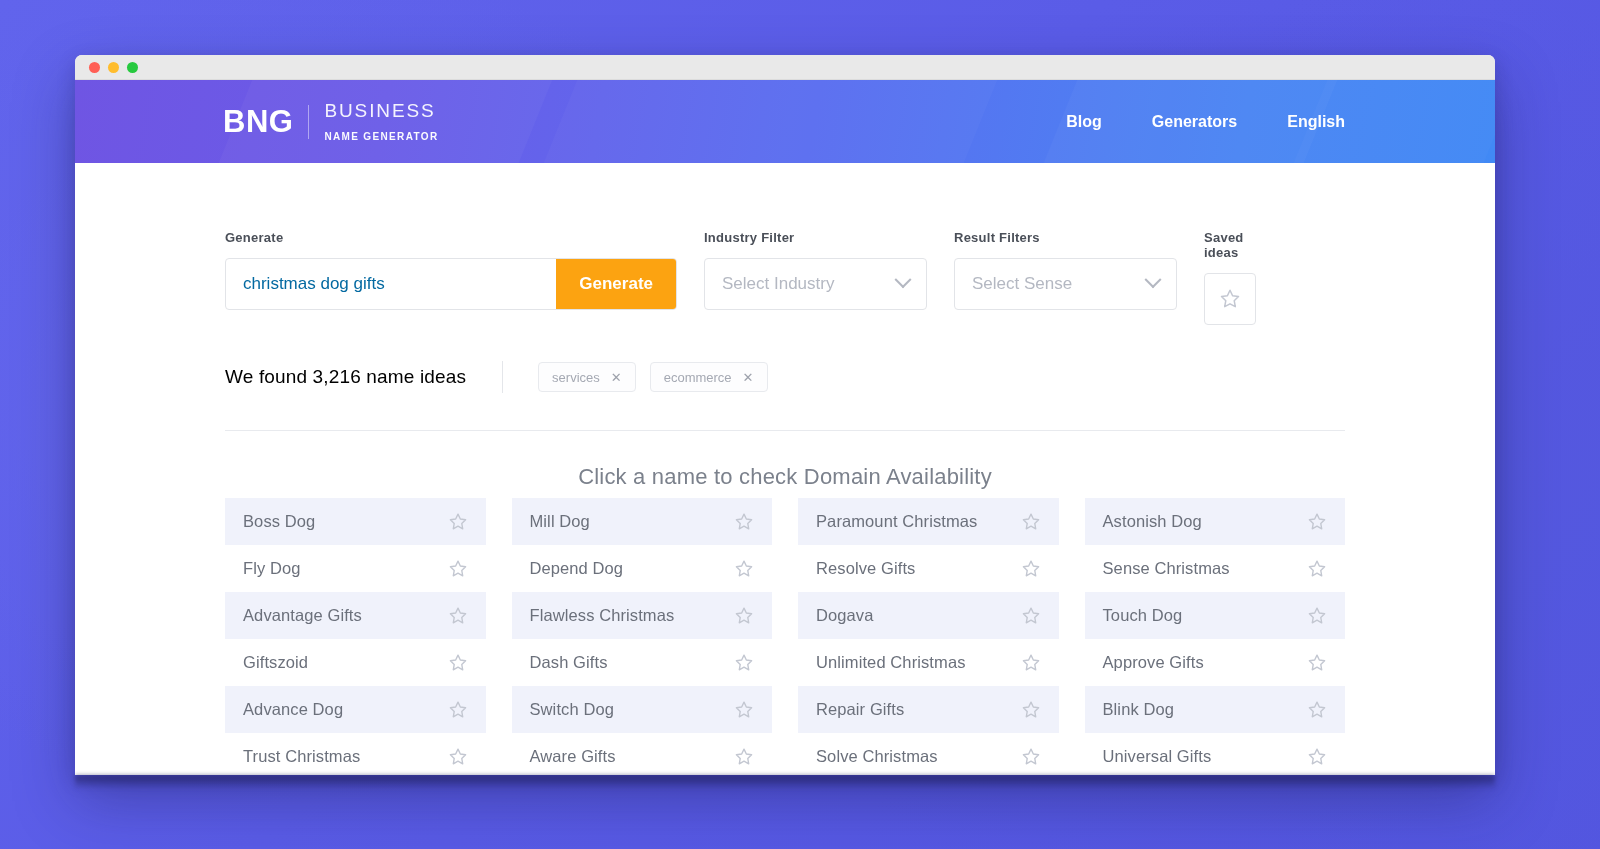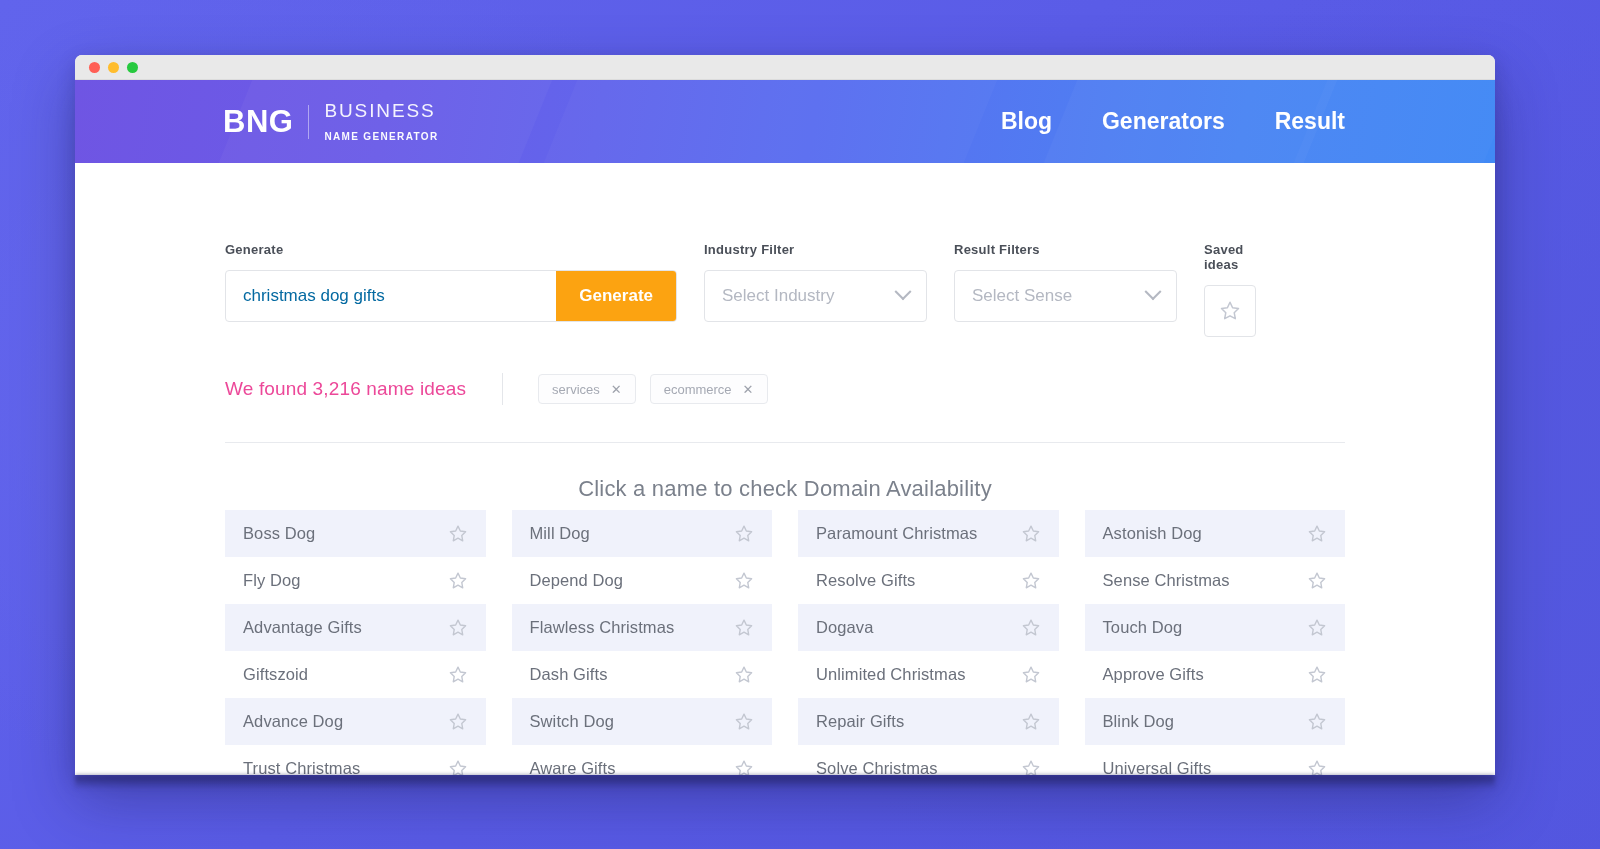--- a/index.html
+++ b/index.html
@@ -111,28 +111,28 @@
   .nav {
     position: relative;
     z-index: 2;
     margin-left: auto;
     margin-right: 150px;
     display: flex;
     gap: 50px;
   }
   .nav-link {
     color: #ffffff;
-    font-size: 23px;
+    font-size: 16px;
     font-weight: 700;
     text-decoration: none;
     cursor: pointer;
   }
 
   
-  .content { padding: 16px 150px; }
+  .content { padding: 4px 150px; }
 
   .controls {
     display: flex;
     align-items: flex-start;
     padding-top: 63px;
     gap: 27px;
   }
   .field-label {
     font-size: 13px;
     font-weight: 700;
@@ -205,21 +205,21 @@
 
   
   .results-meta {
     display: flex;
     align-items: center;
     margin-top: 36px;
     height: 32px;
   }
   .found-text {
     font-size: 19px;
-    color: #ec4899;
+    color: #000000;
     letter-spacing: 0.15px;
   }
   .meta-divider {
     width: 1px;
     height: 32px;
     background: #e4e6ea;
     margin-left: 36px;
     margin-right: 35px;
   }
   .chips { display: flex; gap: 14px; justify-content: flex-end; }
@@ -312,21 +312,21 @@
       <span class="logo-sep"></span>
       <span class="logo-words">
         <span class="logo-line1">BUSINESS</span>
         <span class="logo-line2">NAME GENERATOR</span>
       </span>
     </div>
 
     <nav class="nav">
       <a class="nav-link">Blog</a>
       <a class="nav-link">Generators</a>
-      <a class="nav-link">Result</a>
+      <a class="nav-link">English</a>
     </nav>
   </div>
 
   <div class="content">
 
     <div class="controls">
 
       <div class="generate-group">
         <div class="field-label">Generate</div>
         <div class="generate-row">

